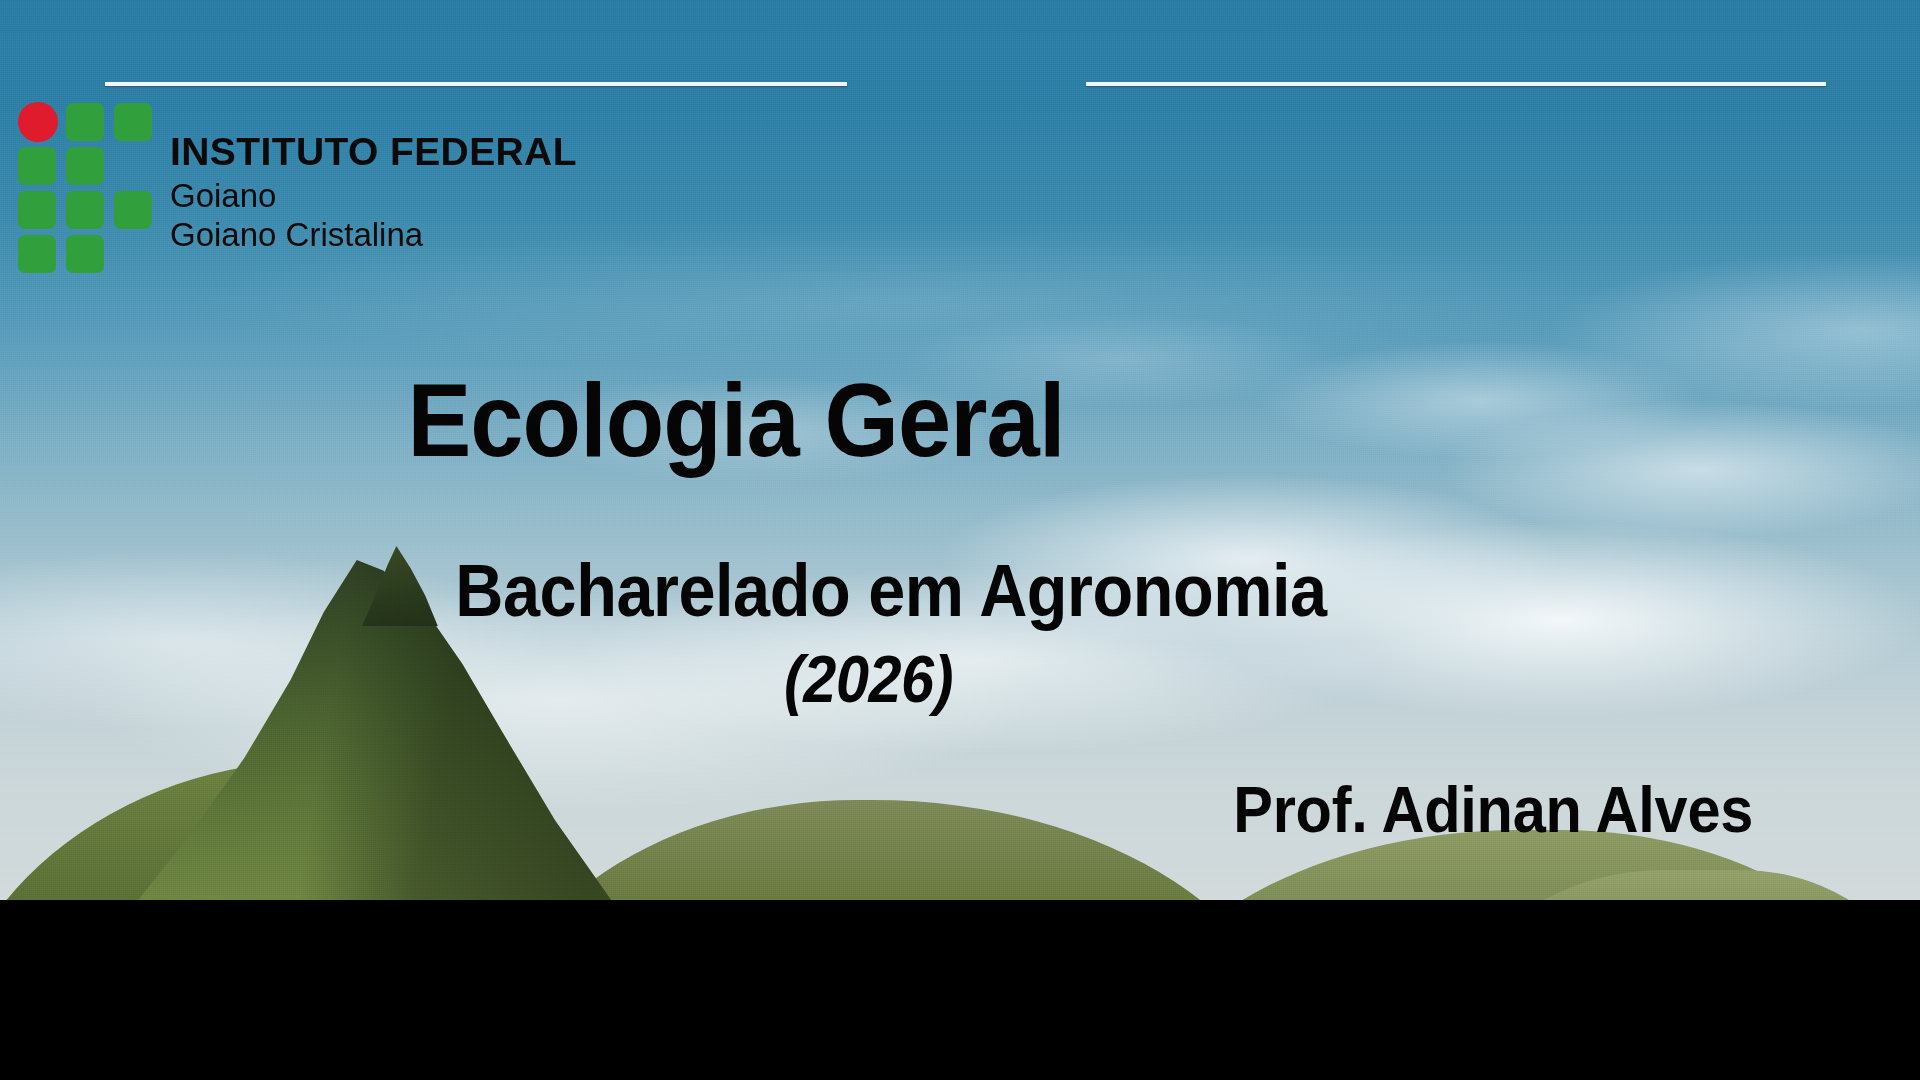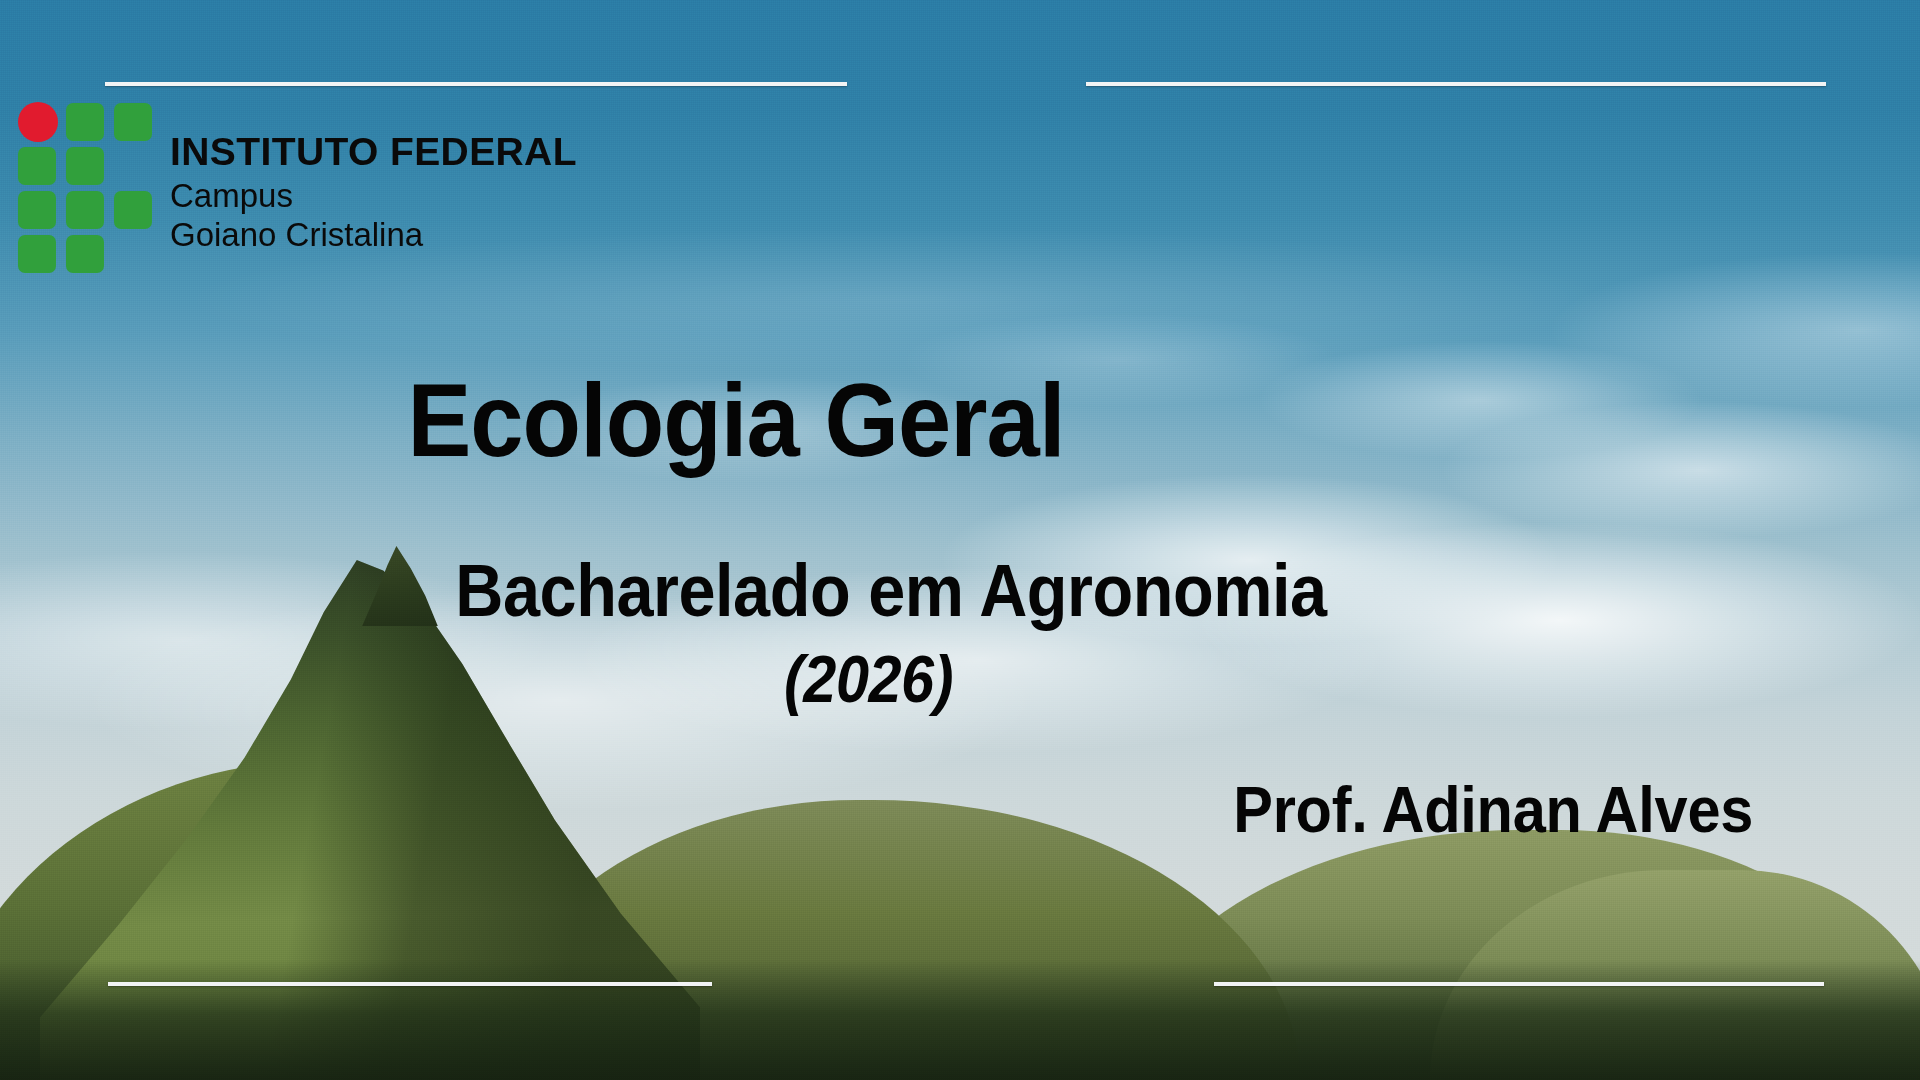--- a/index.html
+++ b/index.html
@@ -3,21 +3,21 @@
 <meta charset="utf-8">
 <style>
   html, body {
     margin: 0;
     padding: 0;
     background: #000;
   }
   #slide {
     position: relative;
     width: 1920px;
-    height: 1080px;
+    height: 900px;
     overflow: hidden;
     font-family: "Liberation Sans", sans-serif;
     background: #1d4f6d;
   }
 
   
   .bg-layer { position: absolute; left: 0; top: 0; width: 1920px; height: 1080px; }
 
   
   .sky {
@@ -204,21 +204,21 @@
 
       <span class="cell" style="left:0px;  top:89px;"></span>
       <span class="cell" style="left:48px; top:89px;"></span>
       <span class="cell" style="left:96px; top:89px;"></span>
 
       <span class="cell" style="left:0px;  top:133px;"></span>
       <span class="cell" style="left:48px; top:133px;"></span>
     </div>
     <div id="logo-text">
       <div class="ln1">INSTITUTO FEDERAL</div>
-      <div class="ln2">Campus</div>
+      <div class="ln2">Goiano</div>
       <div class="ln3">Goiano Cristalina</div>
     </div>
   </div>
 
   <div class="hl" id="course-title">Ecologia Geral</div>
   <div class="hl" id="program-line">Bacharelado em Agronomia</div>
   <div class="hl" id="year-line">(2026)</div>
   <div class="hl" id="professor-line">Prof. Adinan Alves</div>
 
 </div>

